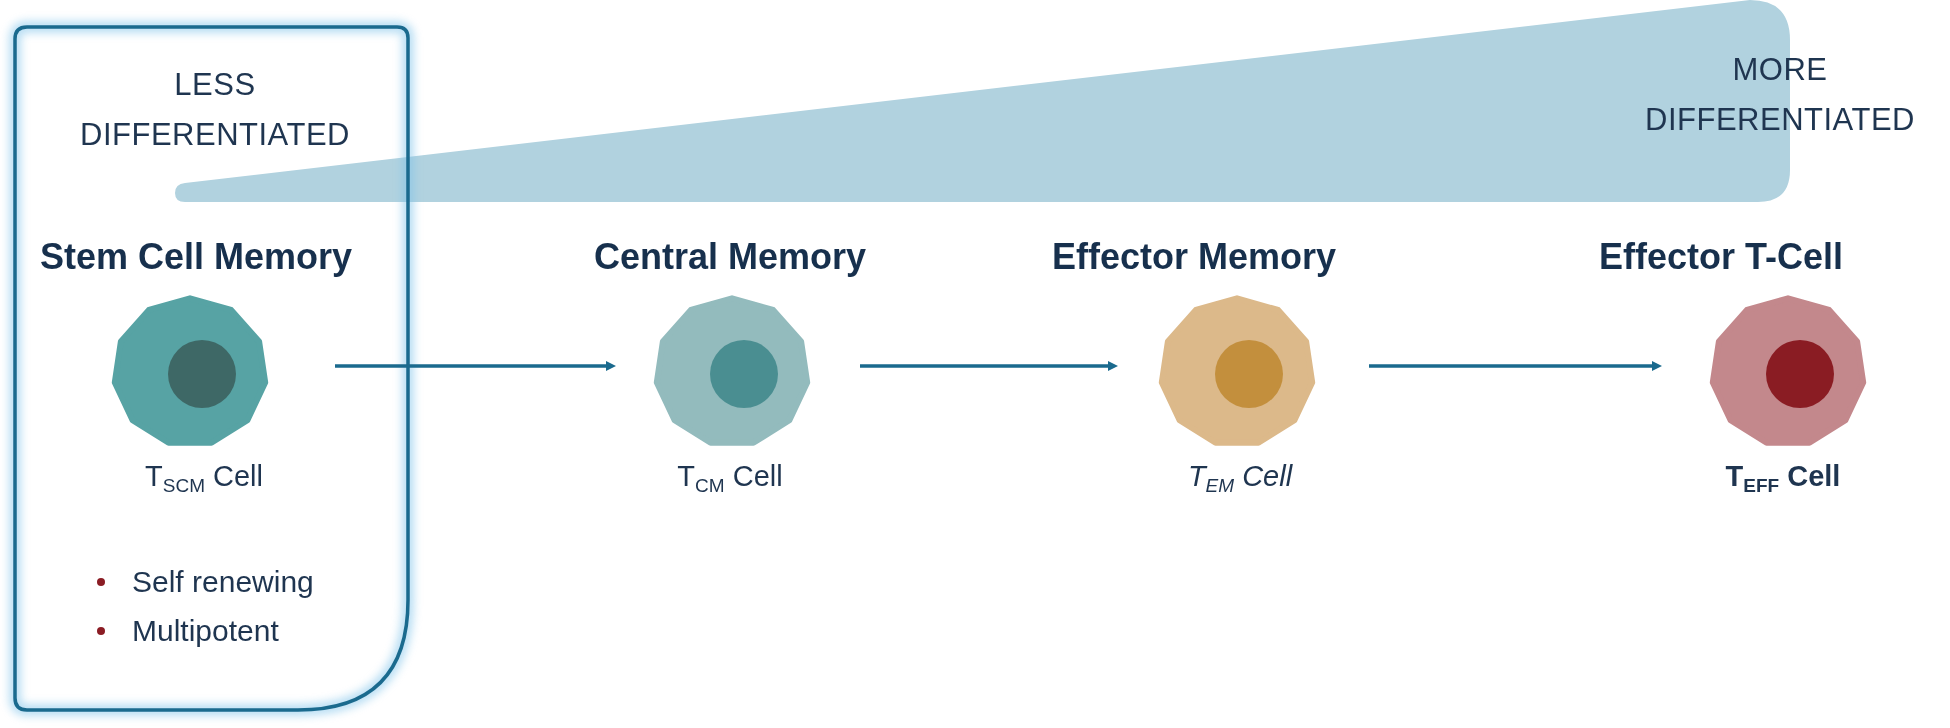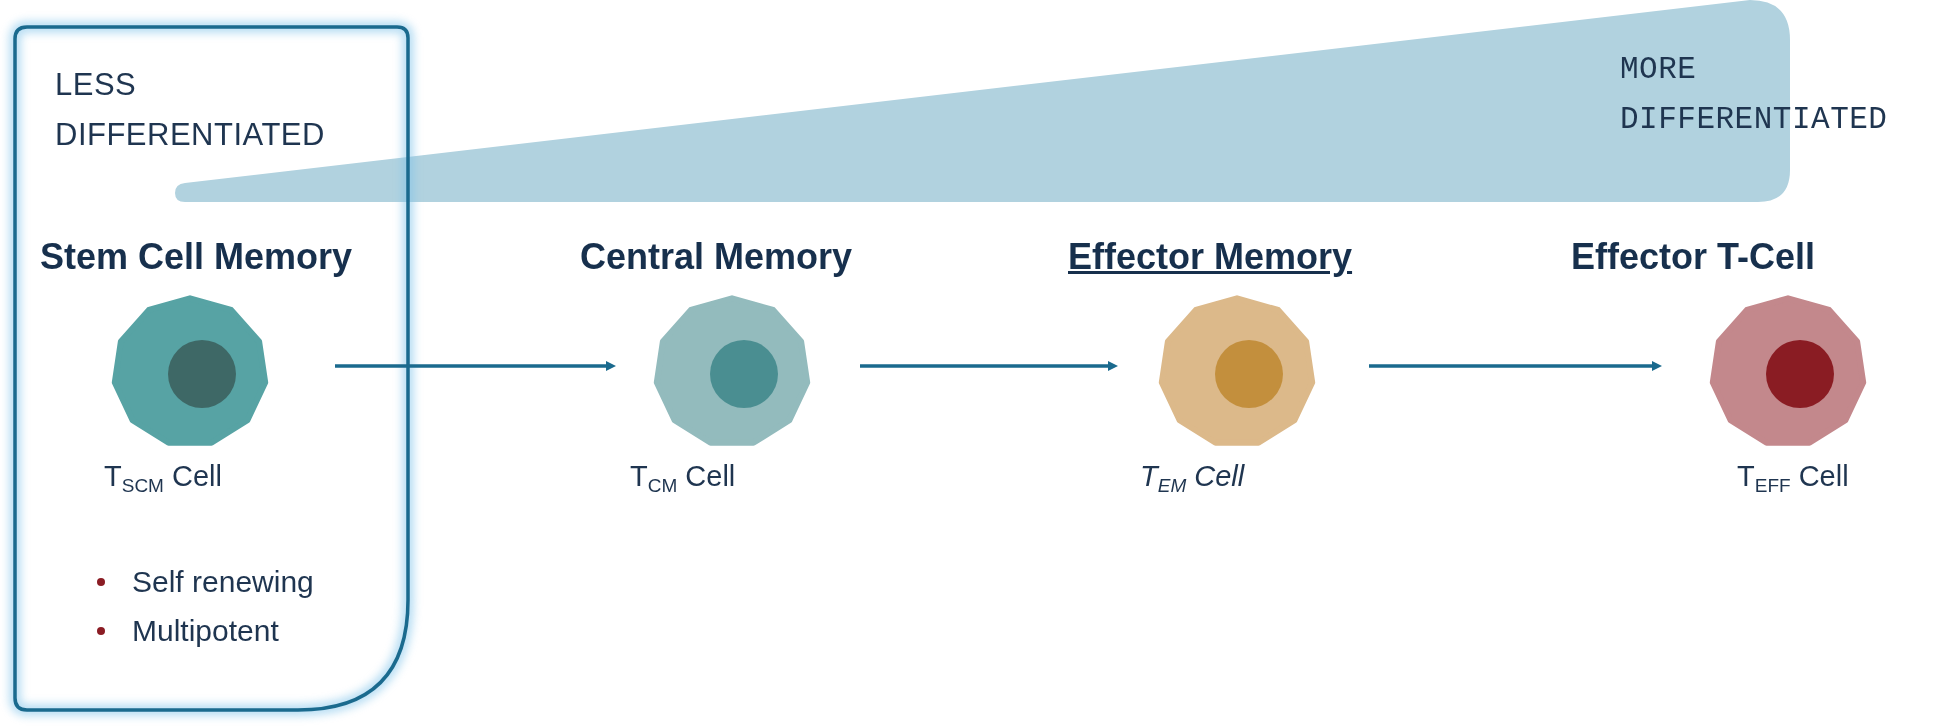--- a/index.html
+++ b/index.html
@@ -1,19 +1,19 @@
 <!DOCTYPE html>
 <html><head>
 <meta charset="utf-8">
 <style>
   html, body { margin: 0; padding: 0; background: #ffffff; }
   body { width: 1950px; height: 728px; position: relative; overflow: hidden;
          font-family: "Liberation Sans", sans-serif; color: #1f2f45; }
   svg.canvas { position: absolute; left: 0; top: 0; }
-  .txt { position: absolute; white-space: nowrap; }
+  .txt { position: absolute; text-align: center; white-space: nowrap; }
   .diff { font-size: 31px; line-height: 50px; color: #1f3550; letter-spacing: 0.5px; }
   .stage-title { font-size: 36px; font-weight: bold; color: #17304d; }
   .cell-label { font-size: 29px; color: #1f3550; }
   .cell-label sub { font-size: 19px; vertical-align: -6px; }
   .bullets { position: absolute; left: 80px; top: 545px; list-style: none; margin: 12px; padding: 0; }
   .bullets li { font-size: 30px; line-height: 49px; color: #1f3550; position: relative; padding-left: 40px; }
   .bullets li .dot { position: absolute; left: 5px; top: 21px; width: 8px; height: 8px; border-radius: 50%; background: #8b1c24; }
 </style>
 </head>
 <body>
@@ -46,31 +46,31 @@
       <circle cx="1249" cy="374" r="34" fill="#c38f3d"></circle>
       <polygon points="1788.0,298.3 1829.1,310.0 1857.1,341.4 1863.2,382.5 1845.4,420.3 1809.4,442.7 1766.6,442.7 1730.6,420.3 1712.8,382.5 1718.9,341.4 1746.9,310.0" fill="#c3888c" stroke="#c3888c" stroke-width="6" stroke-linejoin="round"></polygon>
       <circle cx="1800" cy="374" r="34" fill="#8a1c23"></circle>
     </g>
 </svg>
 
 <div class="txt diff" style="left:55px; top:60px; width:320px;">
   <div>LESS</div>
   <div>DIFFERENTIATED</div>
 </div>
-<div class="txt diff" style="left:1620px; top:45px; width:320px;font-family:Liberation Mono, monospace;">
+<div class="txt diff" style="left:1620px; top:45px; width:320px;">
   <div>MORE</div>
   <div>DIFFERENTIATED</div>
 </div>
 
 <div class="txt stage-title" style="left:40px;   top:236px; width:300px;">Stem Cell Memory</div>
 <div class="txt stage-title" style="left:580px;  top:236px; width:300px;">Central Memory</div>
-<div class="txt stage-title" style="left:1068px; top:236px; width:300px;text-decoration:underline;">Effector Memory</div>
+<div class="txt stage-title" style="left:1044px; top:236px; width:300px;">Effector Memory</div>
 <div class="txt stage-title" style="left:1571px; top:236px; width:300px;">Effector T-Cell</div>
 
 <div class="txt cell-label" style="left:104px;   top:460px; width:200px;"><span>T</span><sub>SCM</sub><span> Cell</span></div>
 <div class="txt cell-label" style="left:630px;  top:460px; width:200px;"><span>T</span><sub>CM</sub><span> Cell</span></div>
 <div class="txt cell-label" style="left:1140px; top:460px; width:200px;font-style:italic;"><span>T</span><sub>EM</sub><span> Cell</span></div>
-<div class="txt cell-label" style="left:1737px; top:460px; width:200px;"><span>T</span><sub>EFF</sub><span> Cell</span></div>
+<div class="txt cell-label" style="left:1683px; top:460px; width:200px;font-weight:bold;"><span>T</span><sub>EFF</sub><span> Cell</span></div>
 
 <ul class="bullets">
   <li><span class="dot"></span><span>Self renewing</span></li>
   <li><span class="dot"></span><span>Multipotent</span></li>
 </ul>
 
 </body></html>

